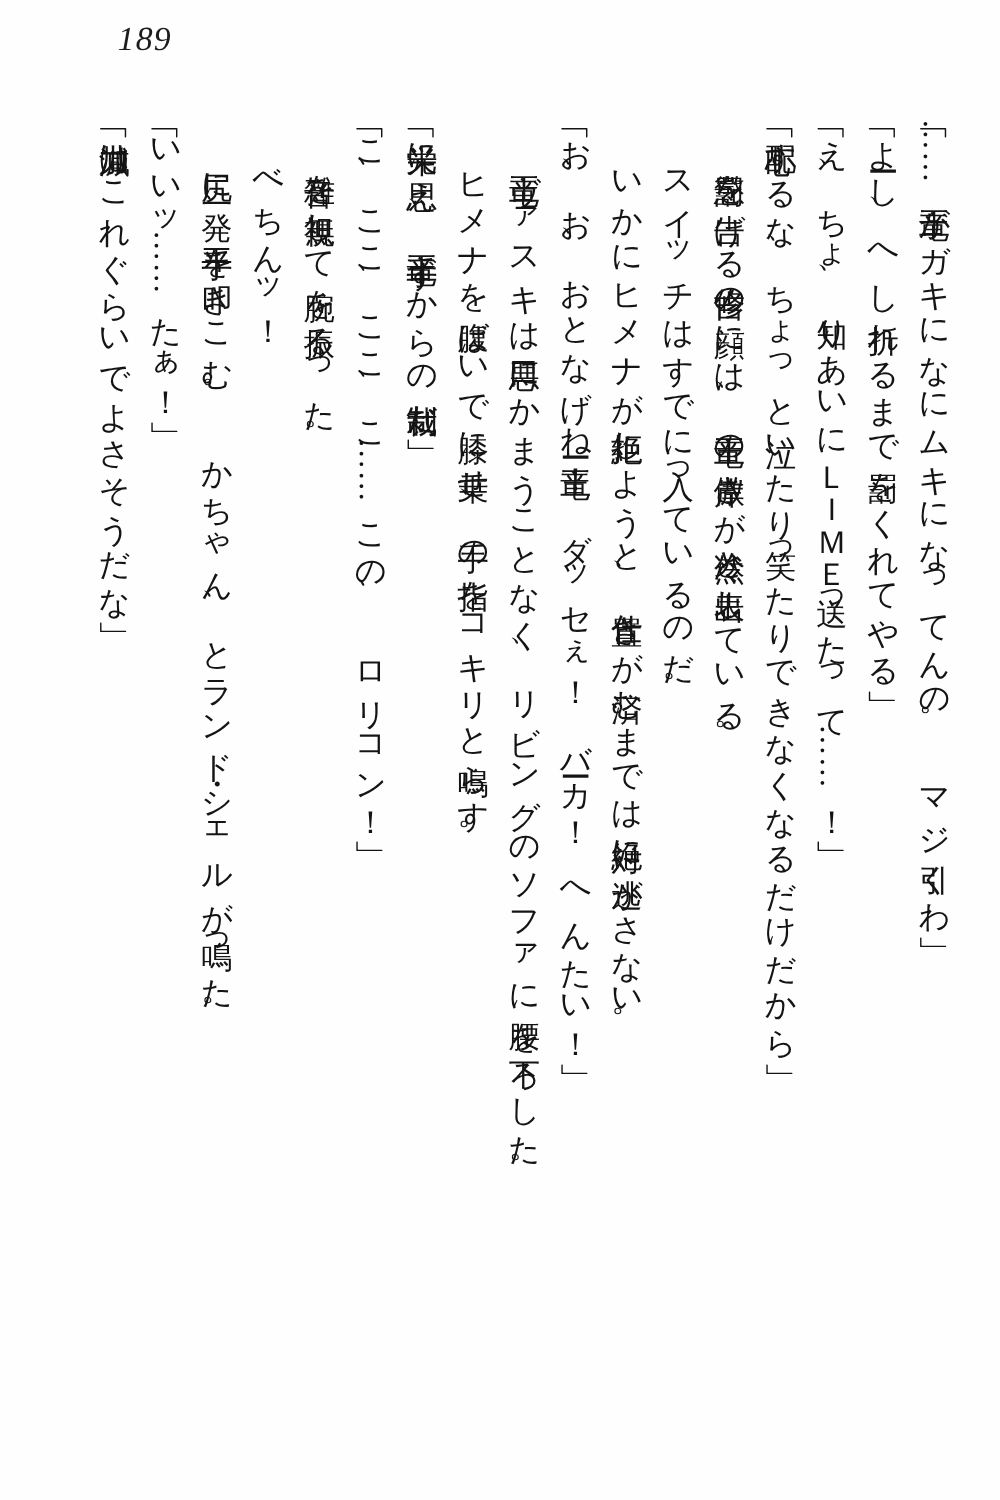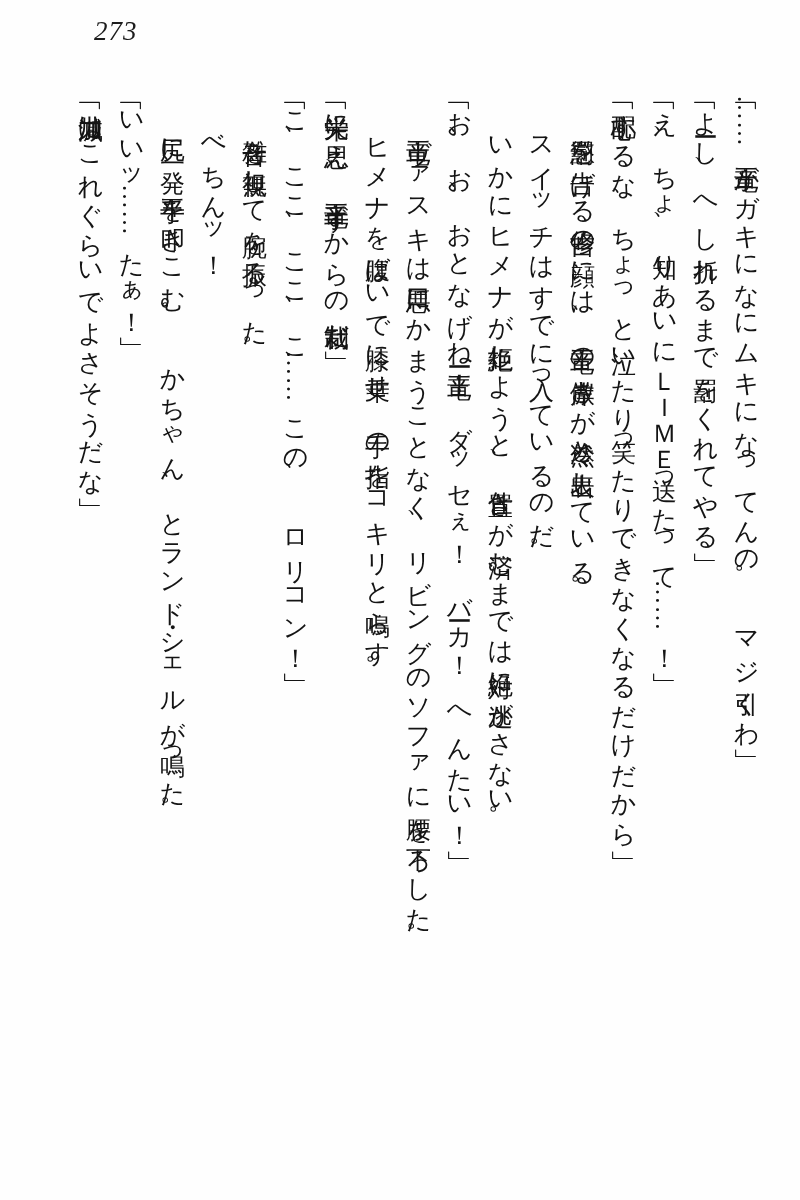--- a/index.html
+++ b/index.html
@@ -44,21 +44,21 @@
     margin: 0;
     padding: 0;
     white-space: pre;
   }
 </style>
 </head>
 <body>
 
 <div class="book-page">
 
-  <div class="page-number">273</div>
+  <div class="page-number">189</div>
 
   <div class="text-block">
     <p>「……竜王がガキになにムキになってんの。　マジ引くわ」</p>
     <p>「よーし、へし折れるまで罰をくれてやる」</p>
     <p>「え、ちょ、知りあいにＬＩＭＥ送ったって……！」</p>
     <p>「心配するな、ちょっと泣いたり笑ったりできなくなるだけだから」</p>
     <p>　懲罰を告げる修吉の顔には、竜王の傲岸さが冷然と表出している。</p>
     <p>　スイッチはすでに入っているのだ。</p>
     <p>　いかにヒメナが拒絶しようと、仕置きが済むまでは絶対に逃がさない。</p>
     <p>「お、お、おとなげねー竜王！　ダッセぇ！　バーカ！　へんたい！」</p>

